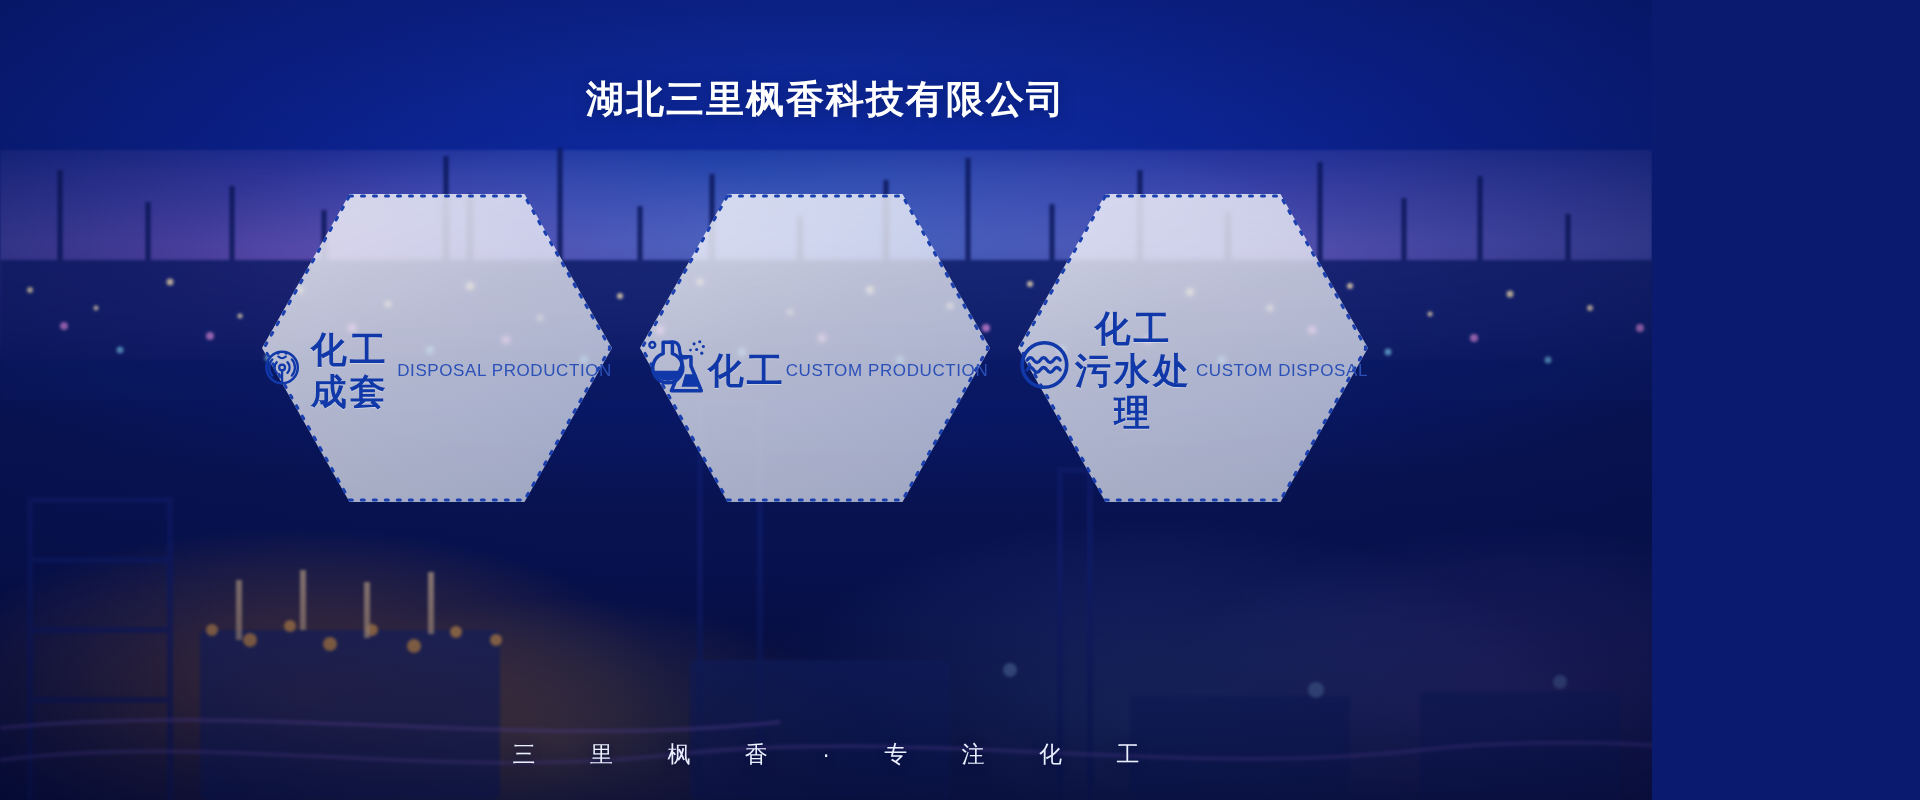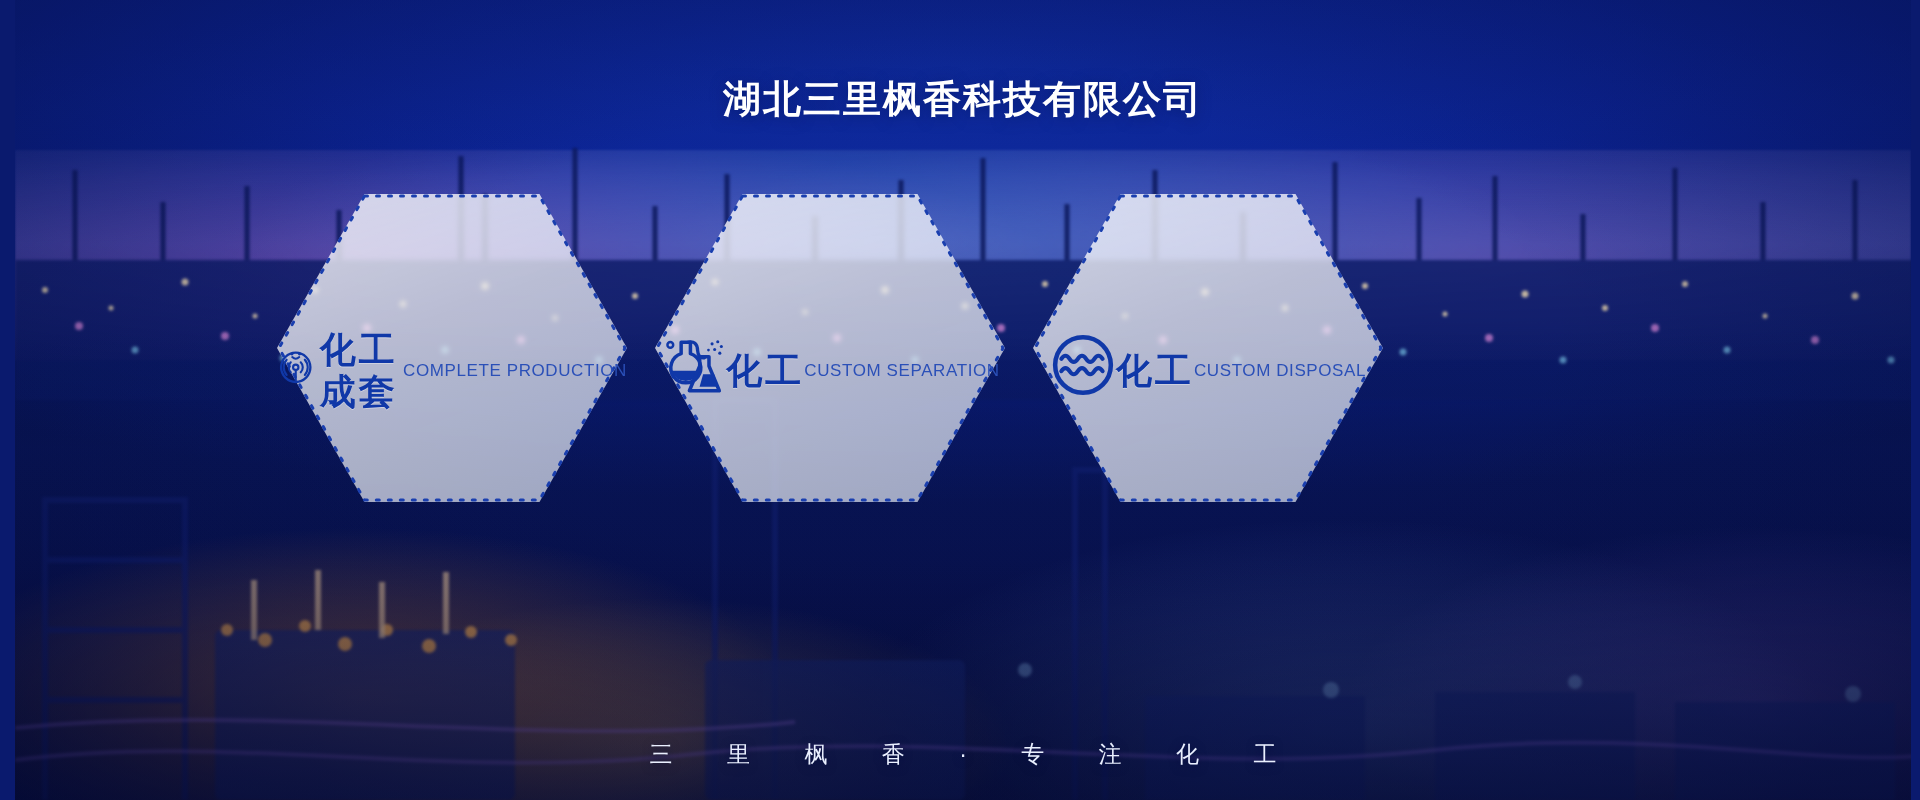--- a/index.html
+++ b/index.html
@@ -1,19 +1,19 @@
 <!DOCTYPE html>
 <html><head>
 <meta charset="utf-8">
 <style>
   *{margin:0;padding:0;box-sizing:border-box}
   html,body{width:1920px;height:800px;overflow:hidden;background:#0a1a6e}
   body{font-family:"Liberation Sans","DejaVu Sans",sans-serif;}
 
-  #stage{position:relative;width:1896px;height:800px;overflow:hidden;margin-left:15px;}
+  #stage{position:relative;width:1652px;height:800px;overflow:hidden;}
 
   
   .bg{position:absolute;inset:0;}
   .bg-sky{position:absolute;inset:0;
     background:
       radial-gradient(ellipse 90% 55% at 50% 8%, #1030a8 0%, #0c2496 38%, #081b78 70%, #06134f 100%);
   }
   .bg-horizon{position:absolute;left:0;right:0;top:150px;height:210px;
     background:
       radial-gradient(ellipse 60% 120% at 18% 60%, rgba(255,120,220,.30), transparent 62%),
@@ -236,21 +236,21 @@
           <circle cx="32" cy="36" r="4.6" fill="none" stroke="#1038a8" stroke-width="3.6"></circle>
           <path d="M23.5 44.5 A12 12 0 0 1 23.5 27.5" fill="none" stroke="#1038a8" stroke-width="3.6" stroke-linecap="round"></path>
           <path d="M40.5 27.5 A12 12 0 0 1 40.5 44.5" fill="none" stroke="#1038a8" stroke-width="3.6" stroke-linecap="round"></path>
           <path d="M16.5 49 A19.5 19.5 0 0 1 16.5 23" fill="none" stroke="#1038a8" stroke-width="3.6" stroke-linecap="round"></path>
           <path d="M47.5 23 A19.5 19.5 0 0 1 47.5 49" fill="none" stroke="#1038a8" stroke-width="3.6" stroke-linecap="round"></path>
           <line x1="32" y1="40" x2="32" y2="59" stroke="#1038a8" stroke-width="3.6" stroke-linecap="round"></line>
         </svg>
         <div class="cn">
           <div>化工成套</div>
         </div>
-        <div class="en">COMPLETE PRODUCTION</div>
+        <div class="en">DISPOSAL PRODUCTION</div>
       </div>
     </div>
 
     <div class="hex h2">
       <div class="plate"></div>
       <svg class="dots" viewBox="0 0 350 308">
         <polygon points="87.5,2 262.5,2 348,154 262.5,306 87.5,306 2,154" fill="none" stroke="#1a3faf" stroke-width="3" stroke-dasharray="3 9" stroke-linecap="round"></polygon>
       </svg>
       <div class="inner">
         <svg class="ic" viewBox="0 0 64 64">
@@ -269,37 +269,38 @@
               <circle cx="56" cy="9.5" r="1.5"></circle>
             <circle cx="59.5" cy="14" r="1.5"></circle>
               <circle cx="53" cy="17" r="1.5"></circle>
             <circle cx="58" cy="20.5" r="1.5"></circle>
               <circle cx="47" cy="17.5" r="1.3"></circle>
           </g>
         </svg>
         <div class="cn">
           <div>化工</div>
         </div>
-        <div class="en">CUSTOM SEPARATION</div>
+        <div class="en">CUSTOM PRODUCTION</div>
       </div>
     </div>
 
     <div class="hex h3">
       <div class="plate"></div>
       <svg class="dots" viewBox="0 0 350 308">
         <polygon points="87.5,2 262.5,2 348,154 262.5,306 87.5,306 2,154" fill="none" stroke="#1a3faf" stroke-width="3" stroke-dasharray="3 9" stroke-linecap="round"></polygon>
       </svg>
       <div class="inner">
         <svg class="ic" viewBox="0 0 64 64">
           <circle cx="32" cy="32" r="27" fill="none" stroke="#1038a8" stroke-width="4.4"></circle>
           <path d="M11 26 Q15 20 19 26 T27 26 T35 26 T43 26 T51 26" fill="none" stroke="#1038a8" stroke-width="4" stroke-linecap="round"></path>
           <path d="M11 38 Q15 32 19 38 T27 38 T35 38 T43 38 T51 38" fill="none" stroke="#1038a8" stroke-width="4" stroke-linecap="round"></path>
         </svg>
         <div class="cn">
           <div>化工</div>
+          <div>污水处理</div>
         </div>
         <div class="en">CUSTOM DISPOSAL</div>
       </div>
     </div>
 
   </div>
 
   <div class="tagline">三 里 枫 香 · 专 注 化 工</div>
 
 </div>

